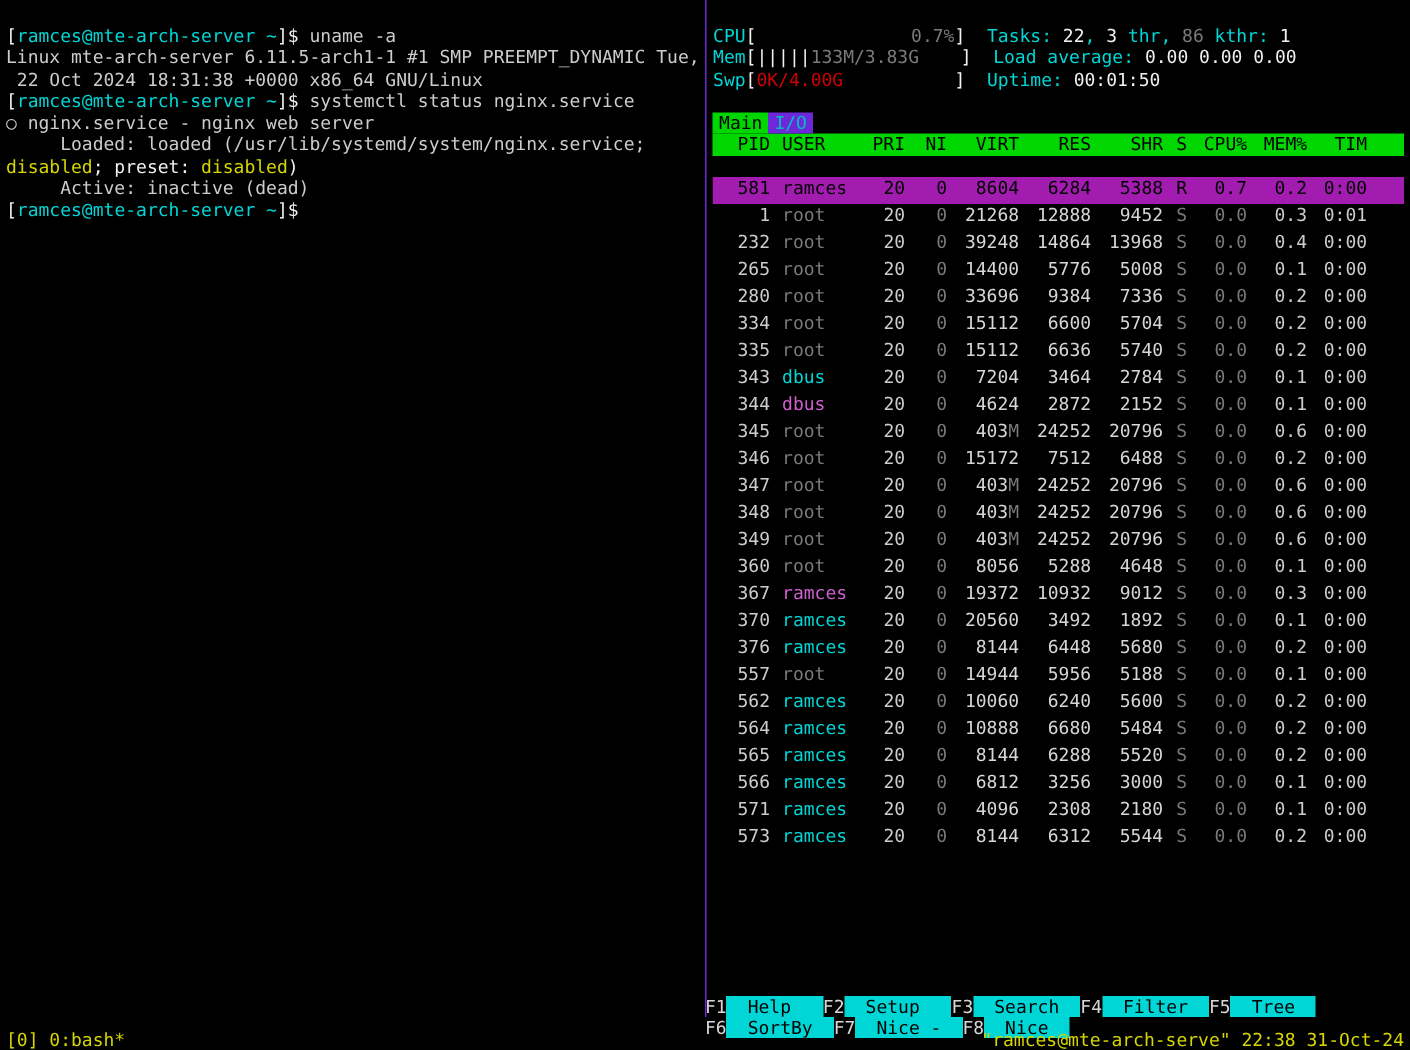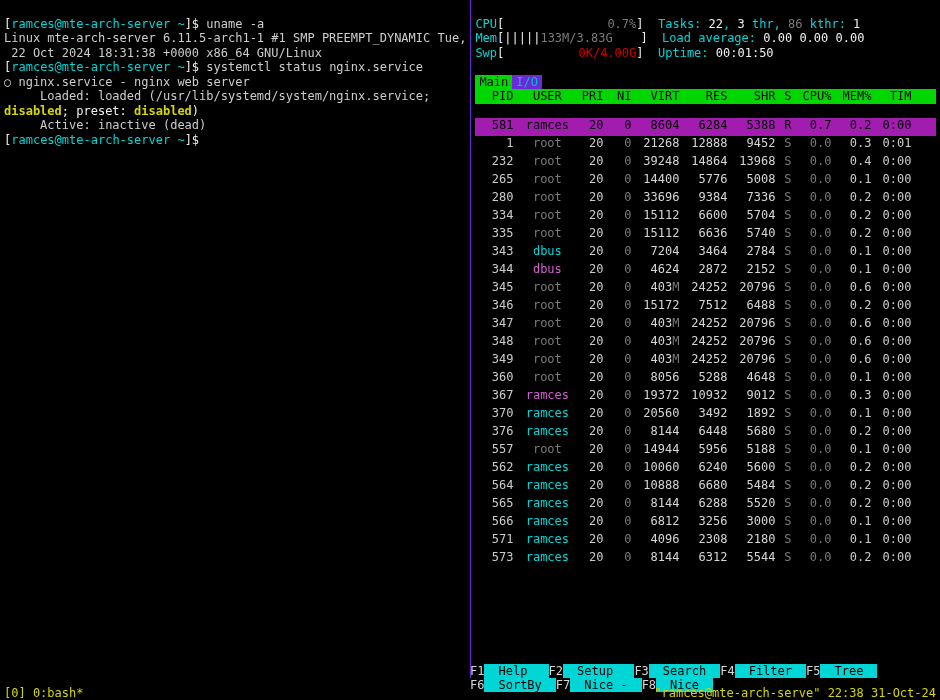--- a/index.html
+++ b/index.html
@@ -2,28 +2,28 @@
 <html><head>
 <meta charset="utf-8">
 <style>
   html,body{margin:0;padding:0;background:#000;color:#ccc;font-family:Consolas,Menlo,monospace;font-size:12px;line-height:14.5px;overflow:hidden;width:940px;height:700px}
   .screen{display:flex;height:678px}
   .pane{flex:1;white-space:pre;padding:2px 4px;box-sizing:border-box}
   .pane.left{border-right:1px solid #6d28d9}
   .cy{color:#00d6d6}
   .gr{color:#7a7a7a}
   .wh{color:#f0f0f0}
-  .hl{color:#d6d600;font-weight:bold}
+  .hl{color:#d6d600;font-weight:normal}
   .glabel{color:#00d6d6}
   .swp{color:#d00000}
   .tab-main{background:#00d600;color:#000;padding:0 4px}
   .tab-io{background:#6d28d9;color:#00c0c0;padding:0 4px}
   .hrow{background:#00d600;color:#000;height:14.5px}
   .hcell, .cell{display:inline-block;overflow:hidden;text-align:right;padding-right:4px;box-sizing:border-box}
-  .left-txt{text-align:center;padding-left:4px;padding-right:0}
+  .left-txt{text-align:left;padding-left:4px;padding-right:0}
   .selrow{background:#a21caf;color:#000}
   .proc-cy{color:#00d6d6}
   .proc-gr{color:#7a7a7a}
   .proc-pur{color:#d060d0}
   .proc-wh{color:#d6d6d6}
   .col-pid{width:42px}
   .col-user{width:56px}
   .col-pri{width:34px}
   .col-ni{width:28px}
   .col-virt{width:48px}
@@ -54,21 +54,21 @@
 <span>○ nginx.service - nginx web server</span>
 <span>     Loaded: loaded (/usr/lib/systemd/system/nginx.service; </span>
 <span class="hl">disabled</span><span class="wh">; preset: </span><span class="hl">disabled</span><span class="wh">)</span>
 <span>     Active: inactive (dead)</span>
 <span class="wh"><span>[</span><span class="cy">ramces@mte-arch-server ~</span><span>]$ </span></span>
   </div>
 
   <div class="pane">
 <span class="glabel">CPU</span><span class="wh">[</span><span style="display:inline-block;width:132px;text-align:right"><span class="gr">0.7%</span></span><span class="wh">]</span>  <span class="glabel">Tasks: </span><span class="wh">22</span><span class="glabel">, </span><span class="wh">3</span><span class="glabel"> thr, </span><span class="gr">86</span><span class="glabel"> kthr: </span><span class="wh">1</span>
 <span class="glabel">Mem</span><span class="wh">[|||||</span><span style="display:inline-block;width:100px;"><span class="gr">133M/3.83G</span></span><span class="wh">]</span>  <span class="glabel">Load average: </span><span class="wh">0.00 0.00 0.00</span>
-<span class="glabel">Swp</span><span class="wh">[</span><span style="display:inline-block;width:132px;text-align:right"><span class="swp">0K/4.00G</span></span><span class="wh">]</span>  <span class="glabel">Uptime: </span><span class="wh">00:01:50</span>
+<span class="glabel">Swp</span><span class="wh">[</span><span style="display:inline-block;width:132px;"><span class="swp">0K/4.00G</span></span><span class="wh">]</span>  <span class="glabel">Uptime: </span><span class="wh">00:01:50</span>
 
 <span class="tab-main">Main</span><span class="tab-io">I/O</span>
 <div class="hrow"><span class="hcell col-pid">PID</span><span class="hcell col-user left-txt">USER</span><span class="hcell col-pri">PRI</span><span class="hcell col-ni">NI</span><span class="hcell col-virt">VIRT</span><span class="hcell col-res">RES</span><span class="hcell col-shr">SHR</span><span class="hcell col-s">S</span><span class="hcell col-cpu">CPU%</span><span class="hcell col-mem">MEM%</span><span class="hcell col-time">TIM</span></div>
 <div class="procs" id="procs"><div class="selrow"><span class="cell col-pid">581</span><span class="cell col-user left-txt ">ramces</span><span class="cell col-pri">20</span><span class="cell col-ni ">0</span><span class="cell col-virt">8604</span><span class="cell col-res">6284</span><span class="cell col-shr">5388</span><span class="cell col-s ">R</span><span class="cell col-cpu ">0.7</span><span class="cell col-mem">0.2</span><span class="cell col-time">0:00</span></div><div class=""><span class="cell col-pid">1</span><span class="cell col-user left-txt proc-gr">root</span><span class="cell col-pri">20</span><span class="cell col-ni proc-gr">0</span><span class="cell col-virt"><span class="proc-gr"></span><span class="proc-wh">21268</span><span class="proc-gr"></span></span><span class="cell col-res"><span class="proc-gr"></span><span class="proc-wh">12888</span><span class="proc-gr"></span></span><span class="cell col-shr"><span class="proc-gr"></span><span class="proc-wh">9452</span><span class="proc-gr"></span></span><span class="cell col-s proc-gr">S</span><span class="cell col-cpu proc-gr">0.0</span><span class="cell col-mem">0.3</span><span class="cell col-time">0:01</span></div><div class=""><span class="cell col-pid">232</span><span class="cell col-user left-txt proc-gr">root</span><span class="cell col-pri">20</span><span class="cell col-ni proc-gr">0</span><span class="cell col-virt"><span class="proc-gr"></span><span class="proc-wh">39248</span><span class="proc-gr"></span></span><span class="cell col-res"><span class="proc-gr"></span><span class="proc-wh">14864</span><span class="proc-gr"></span></span><span class="cell col-shr"><span class="proc-gr"></span><span class="proc-wh">13968</span><span class="proc-gr"></span></span><span class="cell col-s proc-gr">S</span><span class="cell col-cpu proc-gr">0.0</span><span class="cell col-mem">0.4</span><span class="cell col-time">0:00</span></div><div class=""><span class="cell col-pid">265</span><span class="cell col-user left-txt proc-gr">root</span><span class="cell col-pri">20</span><span class="cell col-ni proc-gr">0</span><span class="cell col-virt"><span class="proc-gr"></span><span class="proc-wh">14400</span><span class="proc-gr"></span></span><span class="cell col-res"><span class="proc-gr"></span><span class="proc-wh">5776</span><span class="proc-gr"></span></span><span class="cell col-shr"><span class="proc-gr"></span><span class="proc-wh">5008</span><span class="proc-gr"></span></span><span class="cell col-s proc-gr">S</span><span class="cell col-cpu proc-gr">0.0</span><span class="cell col-mem">0.1</span><span class="cell col-time">0:00</span></div><div class=""><span class="cell col-pid">280</span><span class="cell col-user left-txt proc-gr">root</span><span class="cell col-pri">20</span><span class="cell col-ni proc-gr">0</span><span class="cell col-virt"><span class="proc-gr"></span><span class="proc-wh">33696</span><span class="proc-gr"></span></span><span class="cell col-res"><span class="proc-gr"></span><span class="proc-wh">9384</span><span class="proc-gr"></span></span><span class="cell col-shr"><span class="proc-gr"></span><span class="proc-wh">7336</span><span class="proc-gr"></span></span><span class="cell col-s proc-gr">S</span><span class="cell col-cpu proc-gr">0.0</span><span class="cell col-mem">0.2</span><span class="cell col-time">0:00</span></div><div class=""><span class="cell col-pid">334</span><span class="cell col-user left-txt proc-gr">root</span><span class="cell col-pri">20</span><span class="cell col-ni proc-gr">0</span><span class="cell col-virt"><span class="proc-gr"></span><span class="proc-wh">15112</span><span class="proc-gr"></span></span><span class="cell col-res"><span class="proc-gr"></span><span class="proc-wh">6600</span><span class="proc-gr"></span></span><span class="cell col-shr"><span class="proc-gr"></span><span class="proc-wh">5704</span><span class="proc-gr"></span></span><span class="cell col-s proc-gr">S</span><span class="cell col-cpu proc-gr">0.0</span><span class="cell col-mem">0.2</span><span class="cell col-time">0:00</span></div><div class=""><span class="cell col-pid">335</span><span class="cell col-user left-txt proc-gr">root</span><span class="cell col-pri">20</span><span class="cell col-ni proc-gr">0</span><span class="cell col-virt"><span class="proc-gr"></span><span class="proc-wh">15112</span><span class="proc-gr"></span></span><span class="cell col-res"><span class="proc-gr"></span><span class="proc-wh">6636</span><span class="proc-gr"></span></span><span class="cell col-shr"><span class="proc-gr"></span><span class="proc-wh">5740</span><span class="proc-gr"></span></span><span class="cell col-s proc-gr">S</span><span class="cell col-cpu proc-gr">0.0</span><span class="cell col-mem">0.2</span><span class="cell col-time">0:00</span></div><div class=""><span class="cell col-pid">343</span><span class="cell col-user left-txt proc-cy">dbus</span><span class="cell col-pri">20</span><span class="cell col-ni proc-gr">0</span><span class="cell col-virt"><span class="proc-gr"></span><span class="proc-wh">7204</span><span class="proc-gr"></span></span><span class="cell col-res"><span class="proc-gr"></span><span class="proc-wh">3464</span><span class="proc-gr"></span></span><span class="cell col-shr"><span class="proc-gr"></span><span class="proc-wh">2784</span><span class="proc-gr"></span></span><span class="cell col-s proc-gr">S</span><span class="cell col-cpu proc-gr">0.0</span><span class="cell col-mem">0.1</span><span class="cell col-time">0:00</span></div><div class=""><span class="cell col-pid">344</span><span class="cell col-user left-txt proc-pur">dbus</span><span class="cell col-pri">20</span><span class="cell col-ni proc-gr">0</span><span class="cell col-virt"><span class="proc-gr"></span><span class="proc-wh">4624</span><span class="proc-gr"></span></span><span class="cell col-res"><span class="proc-gr"></span><span class="proc-wh">2872</span><span class="proc-gr"></span></span><span class="cell col-shr"><span class="proc-gr"></span><span class="proc-wh">2152</span><span class="proc-gr"></span></span><span class="cell col-s proc-gr">S</span><span class="cell col-cpu proc-gr">0.0</span><span class="cell col-mem">0.1</span><span class="cell col-time">0:00</span></div><div class=""><span class="cell col-pid">345</span><span class="cell col-user left-txt proc-gr">root</span><span class="cell col-pri">20</span><span class="cell col-ni proc-gr">0</span><span class="cell col-virt"><span class="proc-gr"></span><span class="proc-wh">403</span><span class="proc-gr">M</span></span><span class="cell col-res"><span class="proc-gr"></span><span class="proc-wh">24252</span><span class="proc-gr"></span></span><span class="cell col-shr"><span class="proc-gr"></span><span class="proc-wh">20796</span><span class="proc-gr"></span></span><span class="cell col-s proc-gr">S</span><span class="cell col-cpu proc-gr">0.0</span><span class="cell col-mem">0.6</span><span class="cell col-time">0:00</span></div><div class=""><span class="cell col-pid">346</span><span class="cell col-user left-txt proc-gr">root</span><span class="cell col-pri">20</span><span class="cell col-ni proc-gr">0</span><span class="cell col-virt"><span class="proc-gr"></span><span class="proc-wh">15172</span><span class="proc-gr"></span></span><span class="cell col-res"><span class="proc-gr"></span><span class="proc-wh">7512</span><span class="proc-gr"></span></span><span class="cell col-shr"><span class="proc-gr"></span><span class="proc-wh">6488</span><span class="proc-gr"></span></span><span class="cell col-s proc-gr">S</span><span class="cell col-cpu proc-gr">0.0</span><span class="cell col-mem">0.2</span><span class="cell col-time">0:00</span></div><div class=""><span class="cell col-pid">347</span><span class="cell col-user left-txt proc-gr">root</span><span class="cell col-pri">20</span><span class="cell col-ni proc-gr">0</span><span class="cell col-virt"><span class="proc-gr"></span><span class="proc-wh">403</span><span class="proc-gr">M</span></span><span class="cell col-res"><span class="proc-gr"></span><span class="proc-wh">24252</span><span class="proc-gr"></span></span><span class="cell col-shr"><span class="proc-gr"></span><span class="proc-wh">20796</span><span class="proc-gr"></span></span><span class="cell col-s proc-gr">S</span><span class="cell col-cpu proc-gr">0.0</span><span class="cell col-mem">0.6</span><span class="cell col-time">0:00</span></div><div class=""><span class="cell col-pid">348</span><span class="cell col-user left-txt proc-gr">root</span><span class="cell col-pri">20</span><span class="cell col-ni proc-gr">0</span><span class="cell col-virt"><span class="proc-gr"></span><span class="proc-wh">403</span><span class="proc-gr">M</span></span><span class="cell col-res"><span class="proc-gr"></span><span class="proc-wh">24252</span><span class="proc-gr"></span></span><span class="cell col-shr"><span class="proc-gr"></span><span class="proc-wh">20796</span><span class="proc-gr"></span></span><span class="cell col-s proc-gr">S</span><span class="cell col-cpu proc-gr">0.0</span><span class="cell col-mem">0.6</span><span class="cell col-time">0:00</span></div><div class=""><span class="cell col-pid">349</span><span class="cell col-user left-txt proc-gr">root</span><span class="cell col-pri">20</span><span class="cell col-ni proc-gr">0</span><span class="cell col-virt"><span class="proc-gr"></span><span class="proc-wh">403</span><span class="proc-gr">M</span></span><span class="cell col-res"><span class="proc-gr"></span><span class="proc-wh">24252</span><span class="proc-gr"></span></span><span class="cell col-shr"><span class="proc-gr"></span><span class="proc-wh">20796</span><span class="proc-gr"></span></span><span class="cell col-s proc-gr">S</span><span class="cell col-cpu proc-gr">0.0</span><span class="cell col-mem">0.6</span><span class="cell col-time">0:00</span></div><div class=""><span class="cell col-pid">360</span><span class="cell col-user left-txt proc-gr">root</span><span class="cell col-pri">20</span><span class="cell col-ni proc-gr">0</span><span class="cell col-virt"><span class="proc-gr"></span><span class="proc-wh">8056</span><span class="proc-gr"></span></span><span class="cell col-res"><span class="proc-gr"></span><span class="proc-wh">5288</span><span class="proc-gr"></span></span><span class="cell col-shr"><span class="proc-gr"></span><span class="proc-wh">4648</span><span class="proc-gr"></span></span><span class="cell col-s proc-gr">S</span><span class="cell col-cpu proc-gr">0.0</span><span class="cell col-mem">0.1</span><span class="cell col-time">0:00</span></div><div class=""><span class="cell col-pid">367</span><span class="cell col-user left-txt proc-pur">ramces</span><span class="cell col-pri">20</span><span class="cell col-ni proc-gr">0</span><span class="cell col-virt"><span class="proc-gr"></span><span class="proc-wh">19372</span><span class="proc-gr"></span></span><span class="cell col-res"><span class="proc-gr"></span><span class="proc-wh">10932</span><span class="proc-gr"></span></span><span class="cell col-shr"><span class="proc-gr"></span><span class="proc-wh">9012</span><span class="proc-gr"></span></span><span class="cell col-s proc-gr">S</span><span class="cell col-cpu proc-gr">0.0</span><span class="cell col-mem">0.3</span><span class="cell col-time">0:00</span></div><div class=""><span class="cell col-pid">370</span><span class="cell col-user left-txt proc-cy">ramces</span><span class="cell col-pri">20</span><span class="cell col-ni proc-gr">0</span><span class="cell col-virt"><span class="proc-gr"></span><span class="proc-wh">20560</span><span class="proc-gr"></span></span><span class="cell col-res"><span class="proc-gr"></span><span class="proc-wh">3492</span><span class="proc-gr"></span></span><span class="cell col-shr"><span class="proc-gr"></span><span class="proc-wh">1892</span><span class="proc-gr"></span></span><span class="cell col-s proc-gr">S</span><span class="cell col-cpu proc-gr">0.0</span><span class="cell col-mem">0.1</span><span class="cell col-time">0:00</span></div><div class=""><span class="cell col-pid">376</span><span class="cell col-user left-txt proc-cy">ramces</span><span class="cell col-pri">20</span><span class="cell col-ni proc-gr">0</span><span class="cell col-virt"><span class="proc-gr"></span><span class="proc-wh">8144</span><span class="proc-gr"></span></span><span class="cell col-res"><span class="proc-gr"></span><span class="proc-wh">6448</span><span class="proc-gr"></span></span><span class="cell col-shr"><span class="proc-gr"></span><span class="proc-wh">5680</span><span class="proc-gr"></span></span><span class="cell col-s proc-gr">S</span><span class="cell col-cpu proc-gr">0.0</span><span class="cell col-mem">0.2</span><span class="cell col-time">0:00</span></div><div class=""><span class="cell col-pid">557</span><span class="cell col-user left-txt proc-gr">root</span><span class="cell col-pri">20</span><span class="cell col-ni proc-gr">0</span><span class="cell col-virt"><span class="proc-gr"></span><span class="proc-wh">14944</span><span class="proc-gr"></span></span><span class="cell col-res"><span class="proc-gr"></span><span class="proc-wh">5956</span><span class="proc-gr"></span></span><span class="cell col-shr"><span class="proc-gr"></span><span class="proc-wh">5188</span><span class="proc-gr"></span></span><span class="cell col-s proc-gr">S</span><span class="cell col-cpu proc-gr">0.0</span><span class="cell col-mem">0.1</span><span class="cell col-time">0:00</span></div><div class=""><span class="cell col-pid">562</span><span class="cell col-user left-txt proc-cy">ramces</span><span class="cell col-pri">20</span><span class="cell col-ni proc-gr">0</span><span class="cell col-virt"><span class="proc-gr"></span><span class="proc-wh">10060</span><span class="proc-gr"></span></span><span class="cell col-res"><span class="proc-gr"></span><span class="proc-wh">6240</span><span class="proc-gr"></span></span><span class="cell col-shr"><span class="proc-gr"></span><span class="proc-wh">5600</span><span class="proc-gr"></span></span><span class="cell col-s proc-gr">S</span><span class="cell col-cpu proc-gr">0.0</span><span class="cell col-mem">0.2</span><span class="cell col-time">0:00</span></div><div class=""><span class="cell col-pid">564</span><span class="cell col-user left-txt proc-cy">ramces</span><span class="cell col-pri">20</span><span class="cell col-ni proc-gr">0</span><span class="cell col-virt"><span class="proc-gr"></span><span class="proc-wh">10888</span><span class="proc-gr"></span></span><span class="cell col-res"><span class="proc-gr"></span><span class="proc-wh">6680</span><span class="proc-gr"></span></span><span class="cell col-shr"><span class="proc-gr"></span><span class="proc-wh">5484</span><span class="proc-gr"></span></span><span class="cell col-s proc-gr">S</span><span class="cell col-cpu proc-gr">0.0</span><span class="cell col-mem">0.2</span><span class="cell col-time">0:00</span></div><div class=""><span class="cell col-pid">565</span><span class="cell col-user left-txt proc-cy">ramces</span><span class="cell col-pri">20</span><span class="cell col-ni proc-gr">0</span><span class="cell col-virt"><span class="proc-gr"></span><span class="proc-wh">8144</span><span class="proc-gr"></span></span><span class="cell col-res"><span class="proc-gr"></span><span class="proc-wh">6288</span><span class="proc-gr"></span></span><span class="cell col-shr"><span class="proc-gr"></span><span class="proc-wh">5520</span><span class="proc-gr"></span></span><span class="cell col-s proc-gr">S</span><span class="cell col-cpu proc-gr">0.0</span><span class="cell col-mem">0.2</span><span class="cell col-time">0:00</span></div><div class=""><span class="cell col-pid">566</span><span class="cell col-user left-txt proc-cy">ramces</span><span class="cell col-pri">20</span><span class="cell col-ni proc-gr">0</span><span class="cell col-virt"><span class="proc-gr"></span><span class="proc-wh">6812</span><span class="proc-gr"></span></span><span class="cell col-res"><span class="proc-gr"></span><span class="proc-wh">3256</span><span class="proc-gr"></span></span><span class="cell col-shr"><span class="proc-gr"></span><span class="proc-wh">3000</span><span class="proc-gr"></span></span><span class="cell col-s proc-gr">S</span><span class="cell col-cpu proc-gr">0.0</span><span class="cell col-mem">0.1</span><span class="cell col-time">0:00</span></div><div class=""><span class="cell col-pid">571</span><span class="cell col-user left-txt proc-cy">ramces</span><span class="cell col-pri">20</span><span class="cell col-ni proc-gr">0</span><span class="cell col-virt"><span class="proc-gr"></span><span class="proc-wh">4096</span><span class="proc-gr"></span></span><span class="cell col-res"><span class="proc-gr"></span><span class="proc-wh">2308</span><span class="proc-gr"></span></span><span class="cell col-shr"><span class="proc-gr"></span><span class="proc-wh">2180</span><span class="proc-gr"></span></span><span class="cell col-s proc-gr">S</span><span class="cell col-cpu proc-gr">0.0</span><span class="cell col-mem">0.1</span><span class="cell col-time">0:00</span></div><div class=""><span class="cell col-pid">573</span><span class="cell col-user left-txt proc-cy">ramces</span><span class="cell col-pri">20</span><span class="cell col-ni proc-gr">0</span><span class="cell col-virt"><span class="proc-gr"></span><span class="proc-wh">8144</span><span class="proc-gr"></span></span><span class="cell col-res"><span class="proc-gr"></span><span class="proc-wh">6312</span><span class="proc-gr"></span></span><span class="cell col-shr"><span class="proc-gr"></span><span class="proc-wh">5544</span><span class="proc-gr"></span></span><span class="cell col-s proc-gr">S</span><span class="cell col-cpu proc-gr">0.0</span><span class="cell col-mem">0.2</span><span class="cell col-time">0:00</span></div></div>
   </div>
 </div>
 
 <div class="right-footer" id="fbar"><span class="fkey">F1</span><span class="flabel">Help </span><span class="fkey">F2</span><span class="flabel">Setup </span><span class="fkey">F3</span><span class="flabel">Search</span><span class="fkey">F4</span><span class="flabel">Filter</span><span class="fkey">F5</span><span class="flabel">Tree  </span><span class="fkey">F6</span><span class="flabel">SortBy</span><span class="fkey">F7</span><span class="flabel">Nice -</span><span class="fkey">F8</span><span class="flabel">Nice </span></div>
 
 <div class="tmux tmuxbar">[0] 0:bash*</div>

